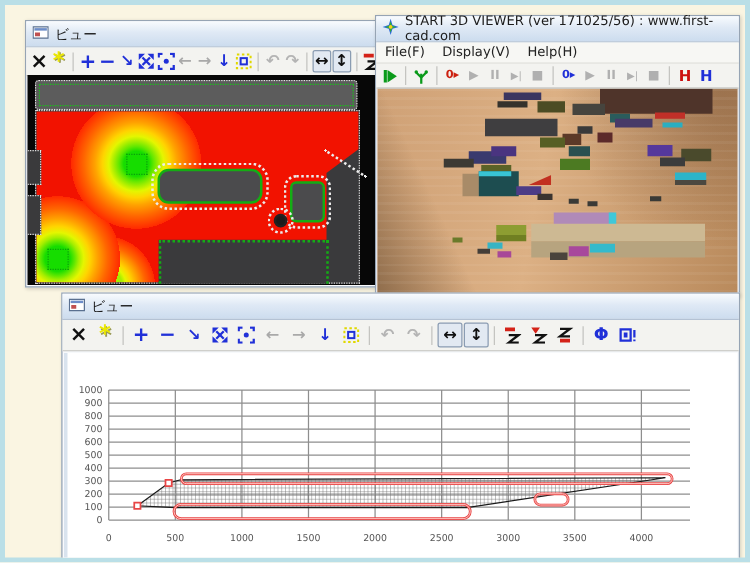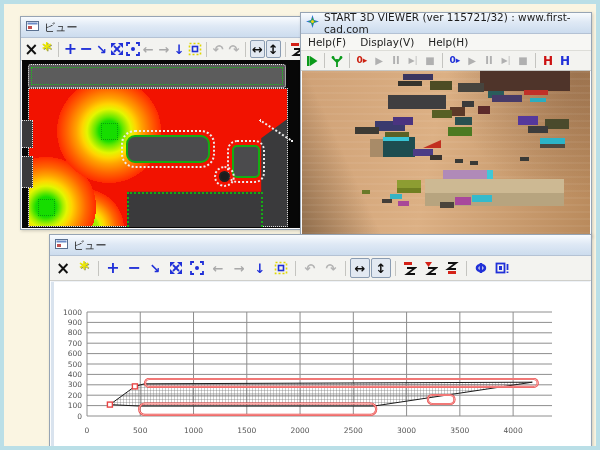--- a/index.html
+++ b/index.html
@@ -128,24 +128,24 @@
     </div>
   </div>
 
   <div class="win" id="win-3d" style="left:296px;top:8px;width:290px;height:223px;">
     <div class="titlebar">
       <span id="ic-3d"><svg width="13" height="13">
             <polygon points="6.5,0 8,5 13,6.5 8,8 6.5,13 5,8 0,6.5 5,5" fill="#2a6ad8"></polygon>
             <polygon points="6.5,2 7.5,5.5 11,6.5 7.5,7.5 6.5,11 5.5,7.5 2,6.5 5.5,5.5" fill="#30b030"></polygon>
             <circle cx="6.5" cy="6.5" r="1.5" fill="#f0d020"></circle>
           </svg></span>
-      <span style="font-size:10.5px;">START 3D VIEWER (ver 115721/32) : www.first-cad.com</span>
+      <span style="font-size:10.5px;">START 3D VIEWER (ver 171025/56) : www.first-cad.com</span>
     </div>
     <div class="menubar" id="menu-3d">
-        <span>Help(F)</span>
+        <span>File(F)</span>
         <span>Display(V)</span>
         <span>Help(H)</span>
       </div>
     <div class="toolbar" id="tb-3d" style="height:19px;">
         <span class="tb-btn">
           <svg width="14" height="14">
             <rect x="2" y="2" width="2.5" height="10" fill="#0a9a1a"></rect>
             <polygon points="5,2 12.5,7 5,12" fill="#0a9a1a"></polygon>
           </svg>
         </span>

